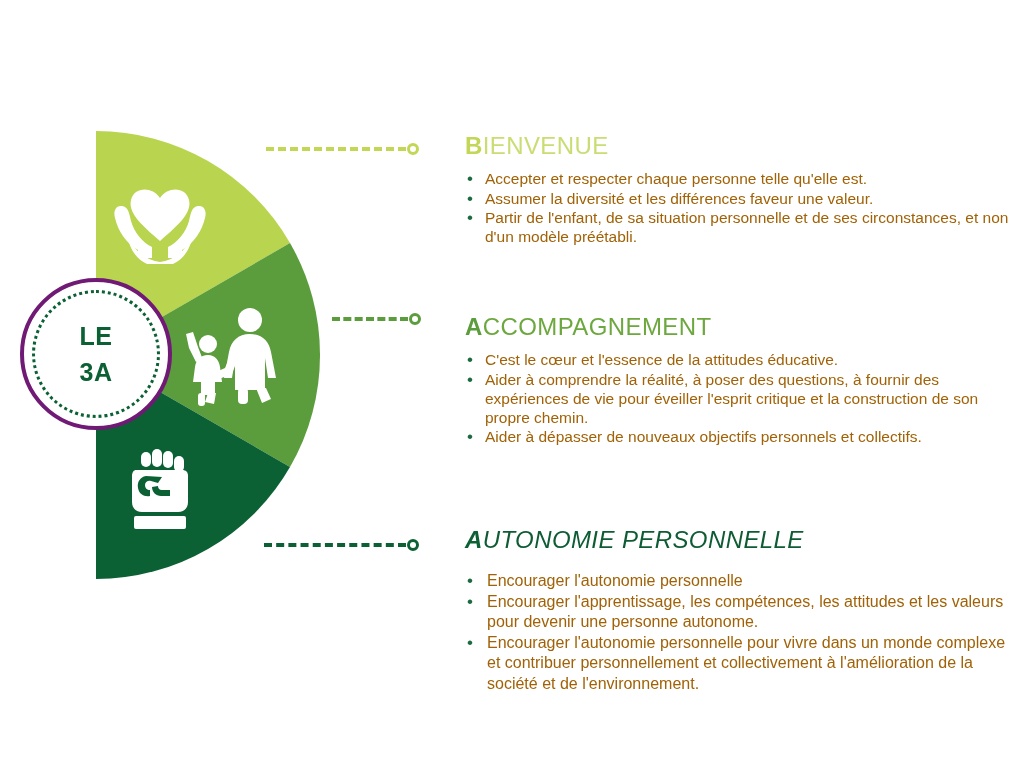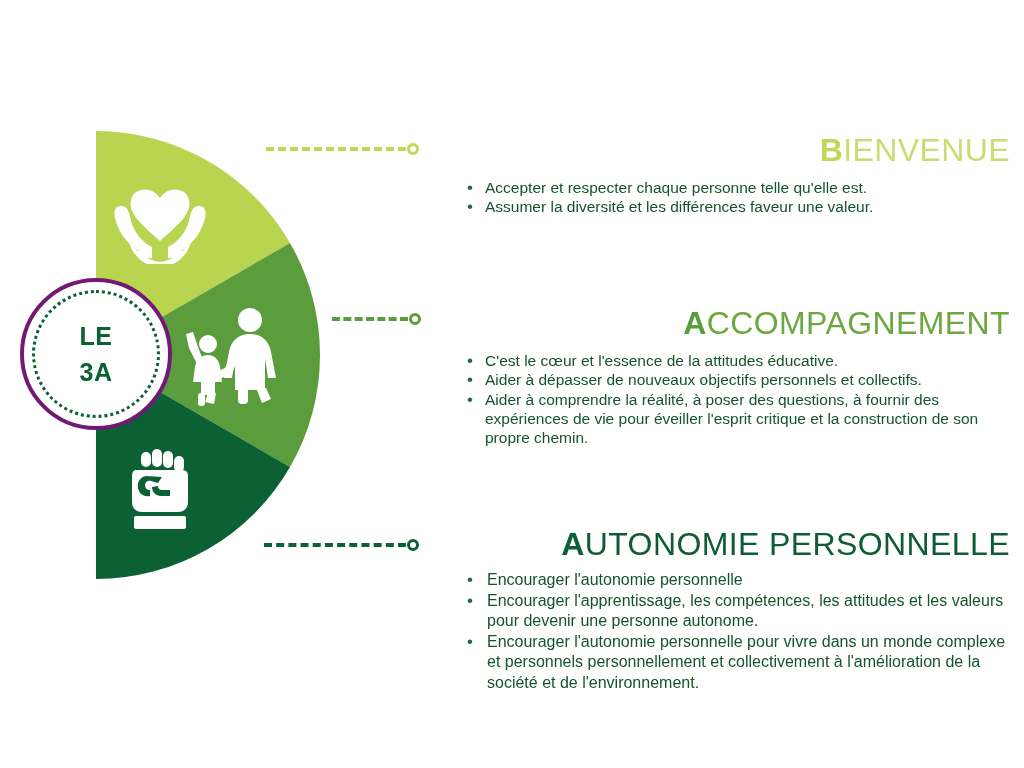--- a/index.html
+++ b/index.html
@@ -79,60 +79,59 @@
   #connector-accompagnement .dash-line { width:76px; border-top-color:#5B9C3C; }
   #connector-accompagnement .end-ring  { border-color:#5B9C3C; }
 
   #connector-autonomie        { left:264px; top:539px; }
   #connector-autonomie .dash-line { width:142px; border-top-color:#0B6034; }
   #connector-autonomie .end-ring  { border-color:#0B6034; }
 
   
   .section { position:absolute; left:465px; width:545px; }
   #section-bienvenue      { top:133px; }
-  #section-accompagnement { top:306px; }
+  #section-accompagnement { top:314px; }
   #section-autonomie      { top:527px; }
 
   .section-title {
-    font-size:32px;
+    font-size:24px;
     font-weight:normal;
     letter-spacing:0.4px;
     white-space:nowrap;
     line-height:1.1;
-    text-align:right;
   }
   .section-title .initial { font-weight:bold; }
 
   #section-bienvenue .section-title      { color:#C9DD73; }
   #section-bienvenue .section-title .initial { color:#C3D656; }
   #section-accompagnement .section-title { color:#6DA83F; }
   #section-accompagnement .section-title .initial { color:#5B9C3C; }
-  #section-autonomie .section-title      { color:#0E5C33; }
+  #section-autonomie .section-title      { color:#0E5C33;font-style:italic; }
   #section-autonomie .section-title .initial { color:#0B6034; }
 
   .bullet-list {
     list-style:none;
     margin-top:10px;
-    color:#14532d;
+    color:#a16207;
     font-size:15.5px;
     line-height:1.24;
   }
   .bullet-list li {
     position:relative;
     padding-left:20px;
     margin-bottom:0px;
   }
   .bullet-list li::before {
     content:"\2022";
     position:absolute;
     left:2px; top:-1px;
     font-size:17px;
     color:#1C6B3F;
   }
-  #section-autonomie .bullet-list { margin-top:8px; font-size:16px; line-height:1.28; }
+  #section-autonomie .bullet-list { margin-top:18px; font-size:16px; line-height:1.28; }
   #section-autonomie .bullet-list li { padding-left:22px; }
 </style>
 </head>
 <body>
 
 <svg id="fan-graphic" viewBox="0 0 420 768" width="420" height="768">
 
   <path d="M 96 355 L 96 131 A 224 224 0 0 1 290 243 Z" fill="#B9D44F"></path>
 
   <path d="M 96 355 L 290 243 A 224 224 0 0 1 290 467 Z" fill="#5B9C3C"></path>
@@ -211,32 +210,33 @@
 <div id="connector-autonomie" class="connector">
   <div class="dash-line"></div>
   <div class="end-ring"></div>
 </div>
 
 <div id="section-bienvenue" class="section">
   <div class="section-title"><span class="initial">B</span><span>IENVENUE</span></div>
   <ul class="bullet-list">
     <li>Accepter et respecter chaque personne telle qu'elle est.</li>
     <li>Assumer la diversité et les différences faveur une valeur.</li>
+    <li>Partir de l'enfant, de sa situation personnelle et de ses circonstances, et non d'un modèle préétabli.</li>
   </ul>
 </div>
 
 <div id="section-accompagnement" class="section">
   <div class="section-title"><span class="initial">A</span><span>CCOMPAGNEMENT</span></div>
   <ul class="bullet-list">
     <li>C'est le cœur et l'essence de la attitudes éducative.</li>
+    <li>Aider à comprendre la réalité, à poser des questions, à fournir des expériences de vie pour éveiller l'esprit critique et la construction de son propre chemin.</li>
     <li>Aider à dépasser de nouveaux objectifs personnels et collectifs.</li>
-    <li>Aider à comprendre la réalité, à poser des questions, à fournir des expériences de vie pour éveiller l'esprit critique et la construction de son propre chemin.</li>
   </ul>
 </div>
 
 <div id="section-autonomie" class="section">
   <div class="section-title"><span class="initial">A</span><span>UTONOMIE PERSONNELLE</span></div>
   <ul class="bullet-list">
     <li>Encourager l'autonomie personnelle</li>
     <li>Encourager l'apprentissage, les compétences, les attitudes et les valeurs pour devenir une personne autonome.</li>
-    <li>Encourager l'autonomie personnelle pour vivre dans un monde complexe et personnels personnellement et collectivement à l'amélioration de la société et de l'environnement.</li>
+    <li>Encourager l'autonomie personnelle pour vivre dans un monde complexe et contribuer personnellement et collectivement à l'amélioration de la société et de l'environnement.</li>
   </ul>
 </div>
 
 </body></html>

